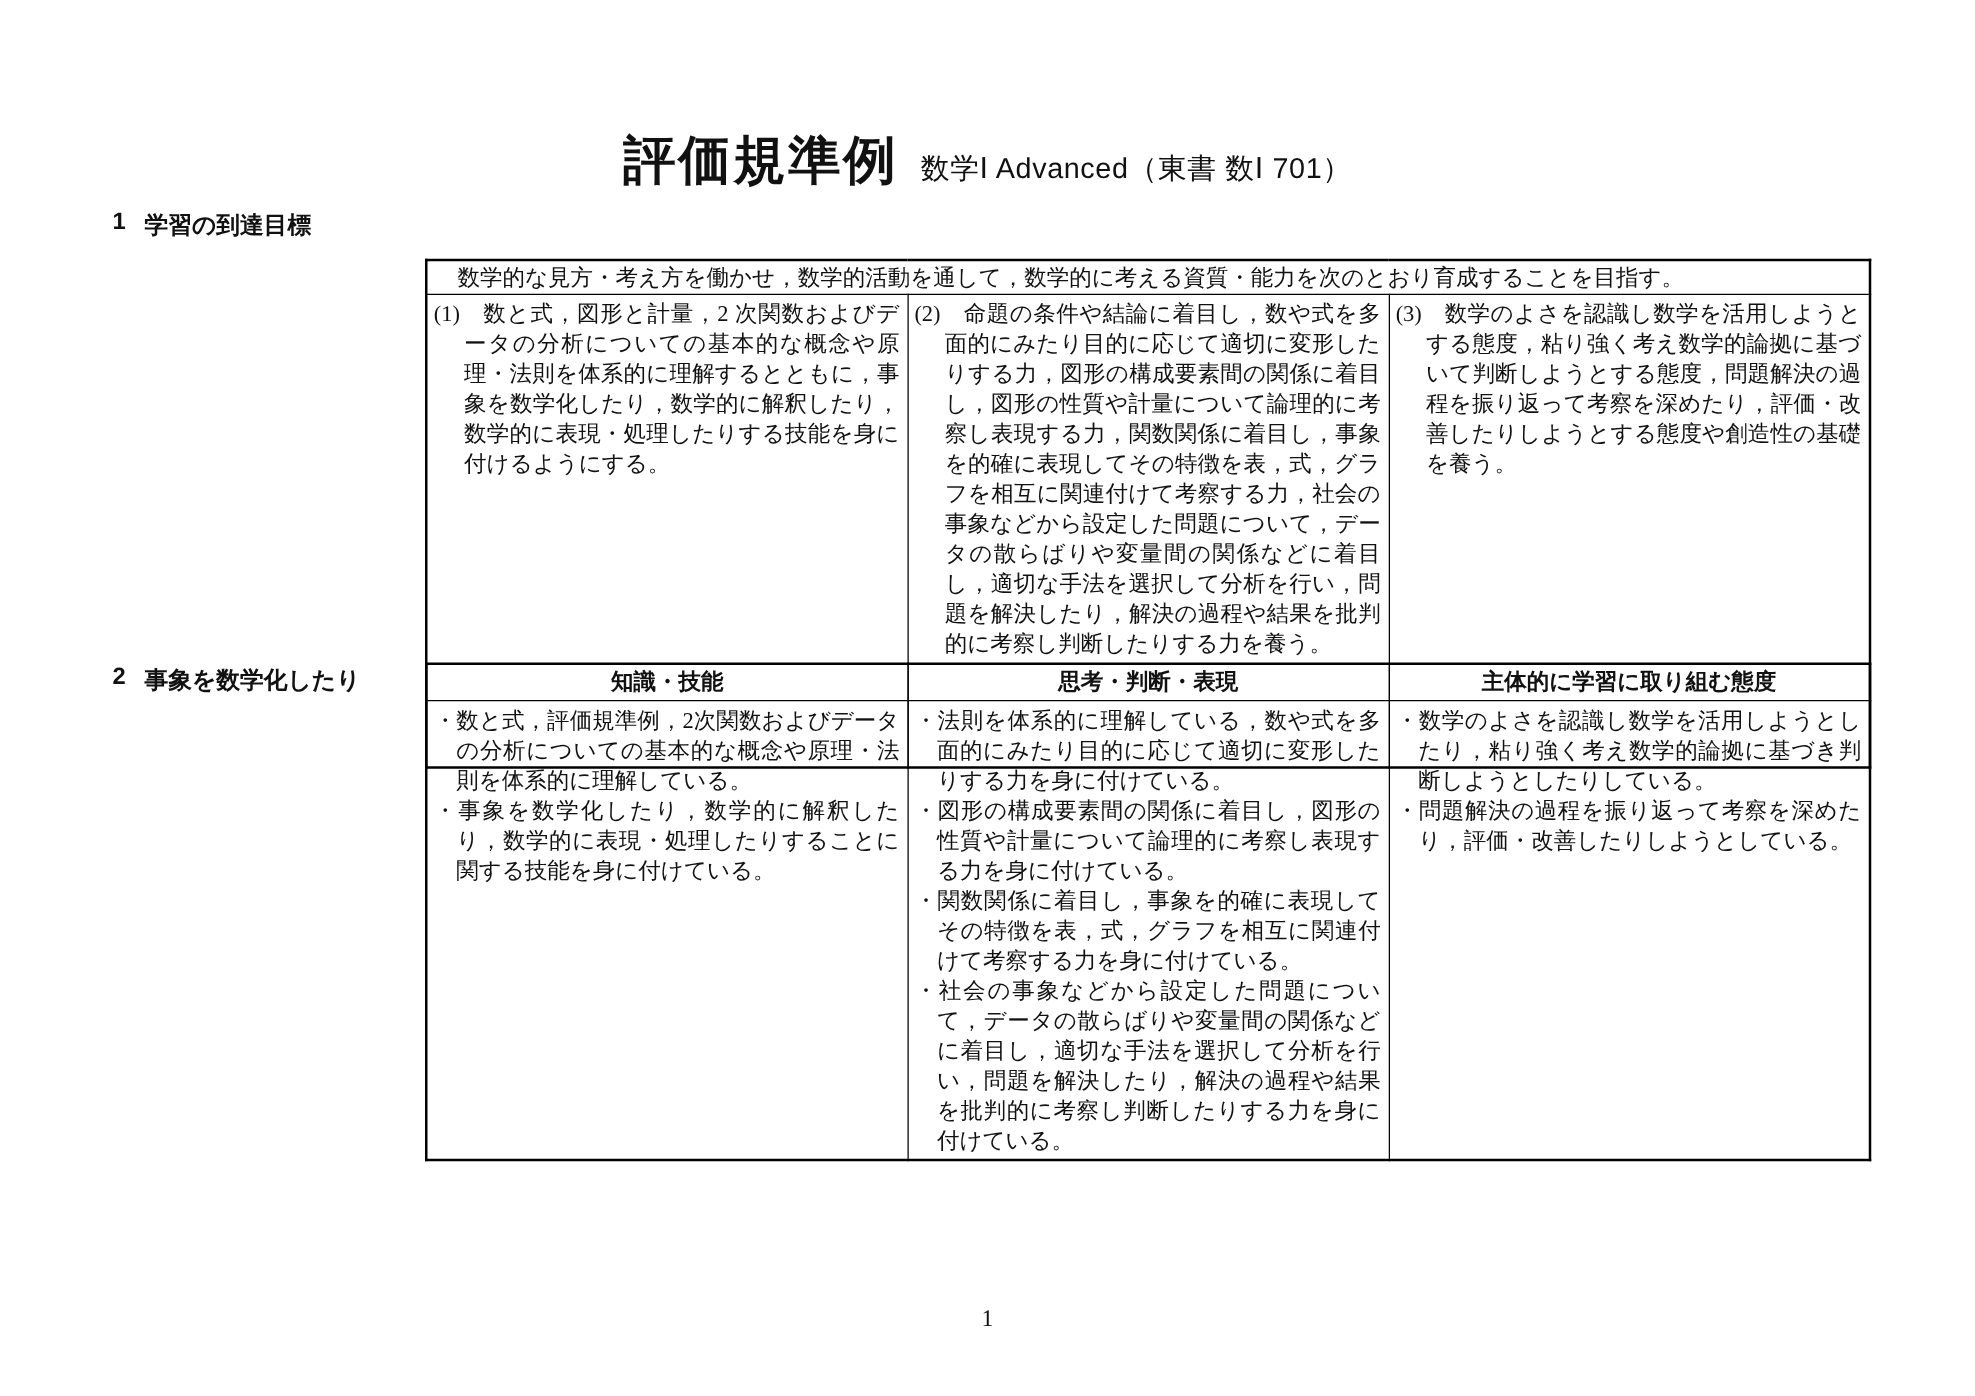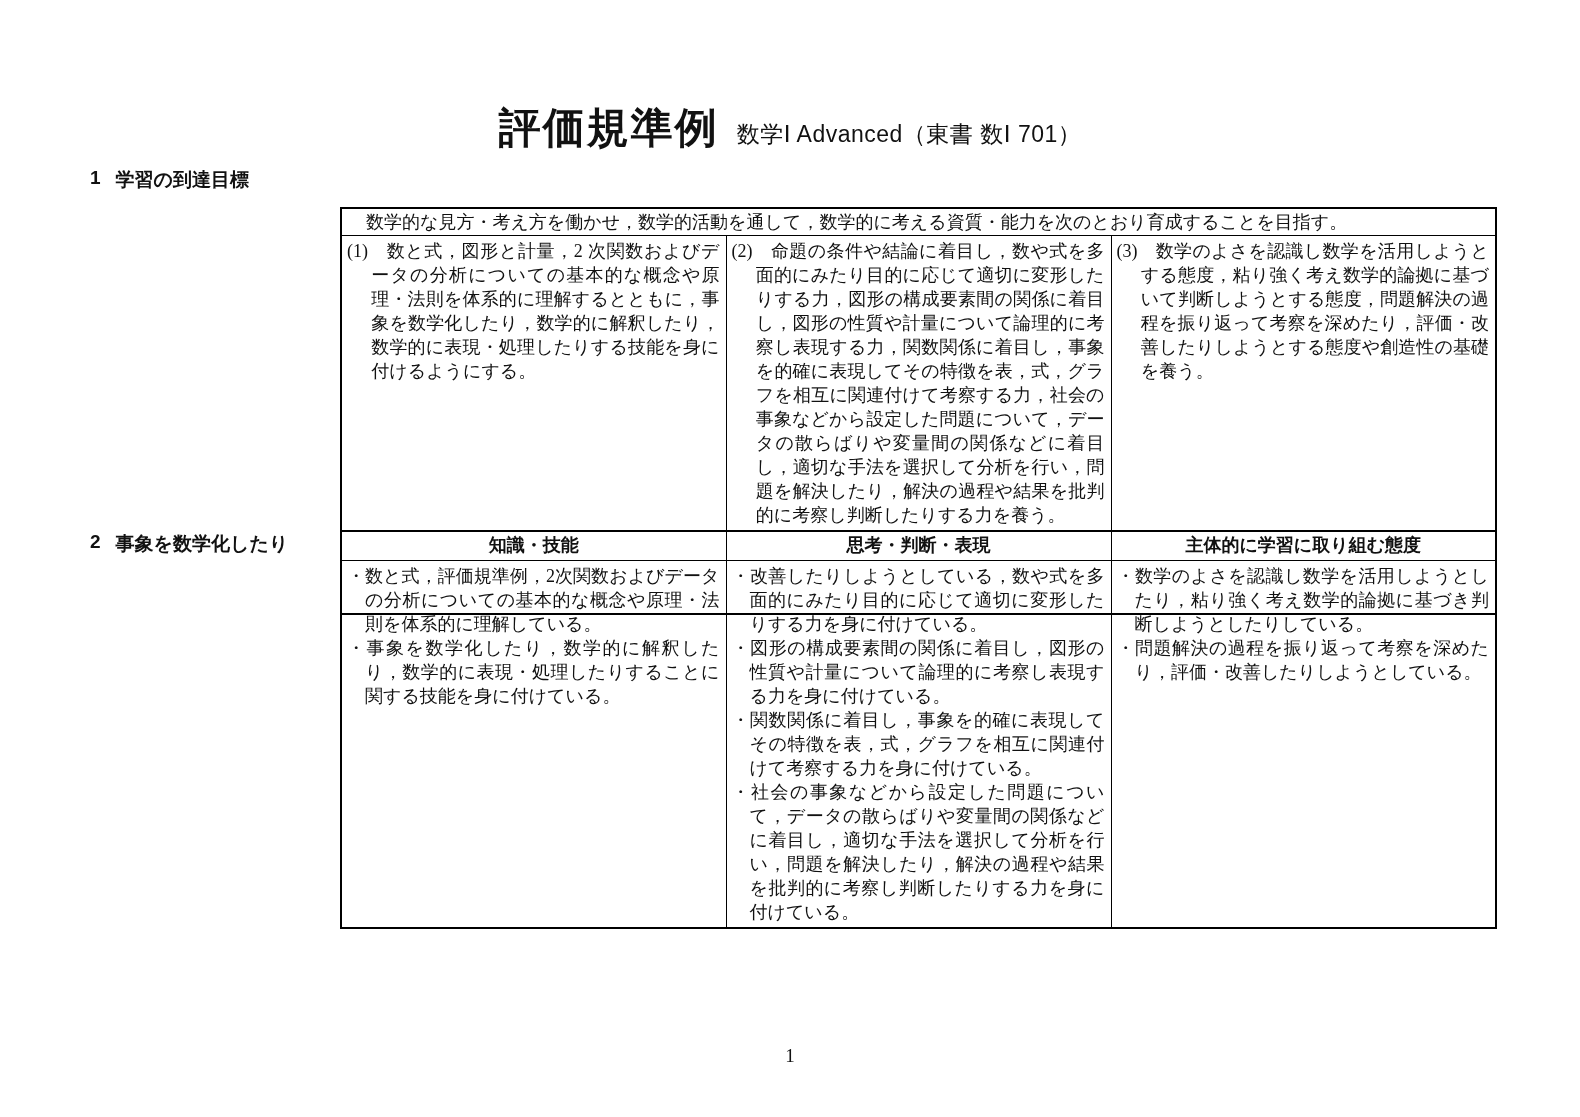--- a/index.html
+++ b/index.html
@@ -172,21 +172,21 @@
       <th class="vp-header-cell">知識・技能</th>
       <th class="vp-header-cell">思考・判断・表現</th>
       <th class="vp-header-cell">主体的に学習に取り組む態度</th>
     </tr>
     <tr>
       <td class="vp-body-cell">
         <div class="bullet"><span>・</span><span>数と式，評価規準例，2次関数およびデータの分析についての基本的な概念や原理・法則を体系的に理解している。</span></div>
         <div class="bullet"><span>・</span><span>事象を数学化したり，数学的に解釈したり，数学的に表現・処理したりすることに関する技能を身に付けている。</span></div>
       </td>
       <td class="vp-body-cell">
-        <div class="bullet"><span>・</span><span>改善したりしようとしている，数や式を多面的にみたり目的に応じて適切に変形したりする力を身に付けている。</span></div>
+        <div class="bullet"><span>・</span><span>法則を体系的に理解している，数や式を多面的にみたり目的に応じて適切に変形したりする力を身に付けている。</span></div>
         <div class="bullet"><span>・</span><span>図形の構成要素間の関係に着目し，図形の性質や計量について論理的に考察し表現する力を身に付けている。</span></div>
         <div class="bullet"><span>・</span><span>関数関係に着目し，事象を的確に表現してその特徴を表，式，グラフを相互に関連付けて考察する力を身に付けている。</span></div>
         <div class="bullet"><span>・</span><span>社会の事象などから設定した問題について，データの散らばりや変量間の関係などに着目し，適切な手法を選択して分析を行い，問題を解決したり，解決の過程や結果を批判的に考察し判断したりする力を身に付けている。</span></div>
       </td>
       <td class="vp-body-cell">
         <div class="bullet"><span>・</span><span>数学のよさを認識し数学を活用しようとしたり，粘り強く考え数学的論拠に基づき判断しようとしたりしている。</span></div>
         <div class="bullet"><span>・</span><span>問題解決の過程を振り返って考察を深めたり，評価・改善したりしようとしている。</span></div>
       </td>
     </tr>
   </tbody>

